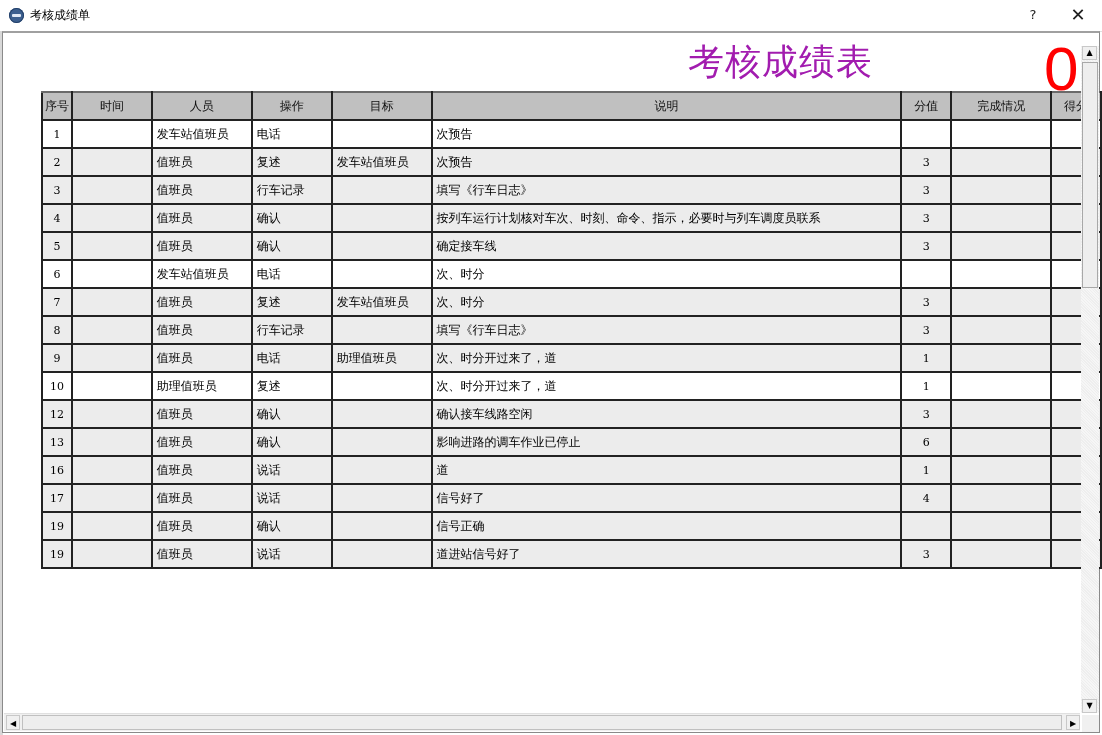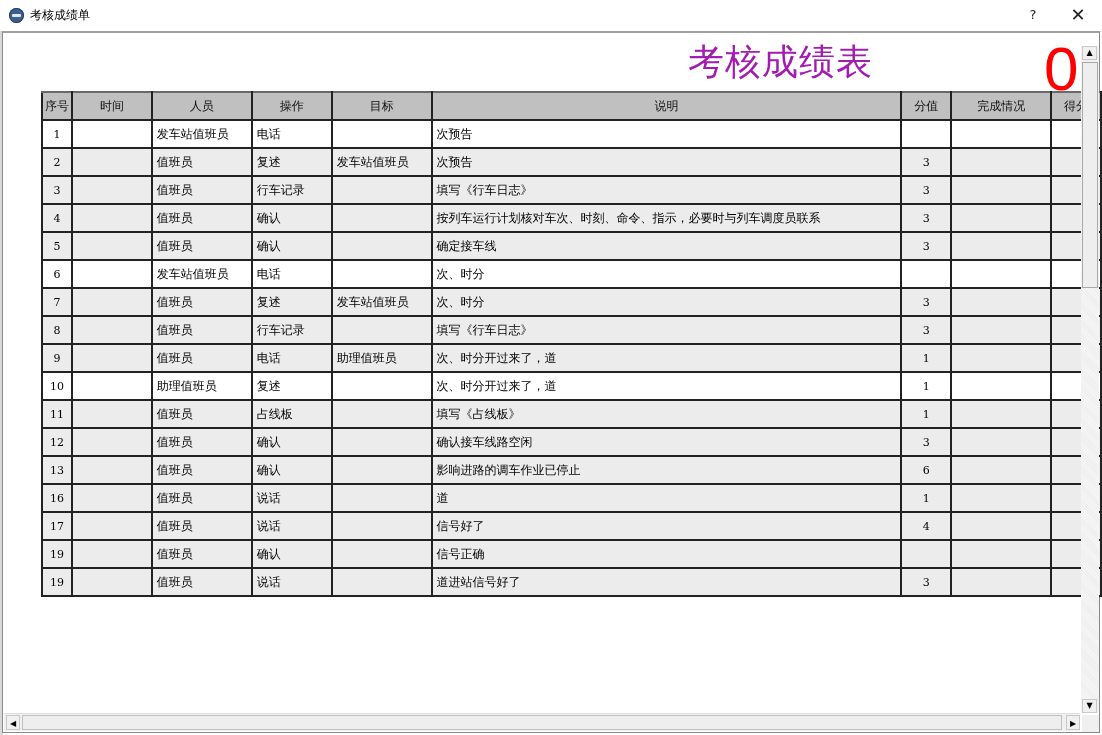--- a/index.html
+++ b/index.html
@@ -246,31 +246,20 @@
         <td></td>
         <td>助理值班员</td>
         <td>复述</td>
         <td></td>
         <td>次、时分开过来了，道</td>
         <td class="c-center">1</td>
         <td></td>
         <td></td>
       </tr>
       <tr>
-        <td class="c-center">11</td>
-        <td></td>
-        <td>值班员</td>
-        <td>占线板</td>
-        <td></td>
-        <td>填写《占线板》</td>
-        <td class="c-center">1</td>
-        <td></td>
-        <td></td>
-      </tr>
-      <tr>
         <td class="c-center">12</td>
         <td></td>
         <td>值班员</td>
         <td>确认</td>
         <td></td>
         <td>确认接车线路空闲</td>
         <td class="c-center">3</td>
         <td></td>
         <td></td>
       </tr>

